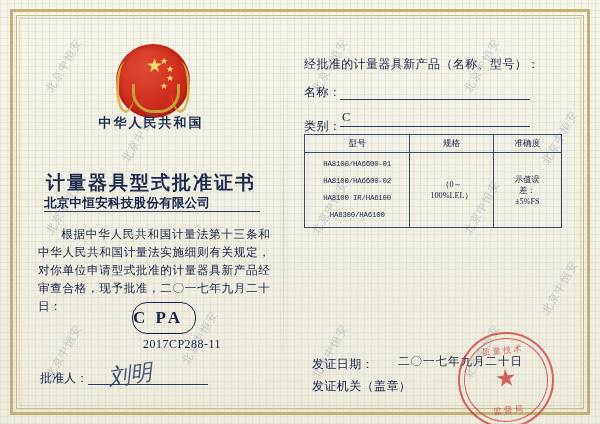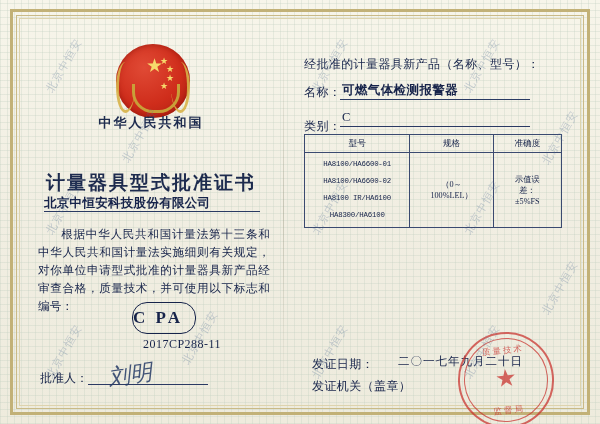--- a/index.html
+++ b/index.html
@@ -330,37 +330,36 @@
       <div class="gear"></div>
     </div>
 
     <div class="title-1">中华人民共和国</div>
     <div class="title-2">计量器具型式批准证书</div>
 
     <div class="company">北京中恒安科技股份有限公司</div>
     <div class="underline-co"></div>
 
     <div class="body-text">
-      <p>根据中华人民共和国计量法第十三条和中华人民共和国计量法实施细则有关规定，对你单位申请型式批准的计量器具新产品经审查合格，质量技术，并可使用以下标志和编号：</p>
+      <p>根据中华人民共和国计量法第十三条和中华人民共和国计量法实施细则有关规定，对你单位申请型式批准的计量器具新产品经审查合格，现予批准，二〇一七年九月二十日：</p>
     </div>
 
     <div class="pac-mark">C PA</div>
     <div class="cert-no">2017CP288-11</div>
 
     <div class="approver">批准人：</div>
     <div class="approver-line"></div>
     <div class="signature">刘明</div>
   </div>
 
   <div class="right">
 
     <div class="r-line r-head">经批准的计量器具新产品（名称、型号）：</div>
 
     <div class="r-line r-label-name">名称：</div>
-    <div class="r-line r-val-name">可燃气体检测报警器</div>
     <div class="r-underline-name"></div>
 
     <div class="r-line r-label-type">类别：</div>
     <div class="r-line r-val-type">C</div>
     <div class="r-underline-type"></div>
 
     <table class="spec">
       <thead>
         <tr>
           <th class="col-model">型号</th>

